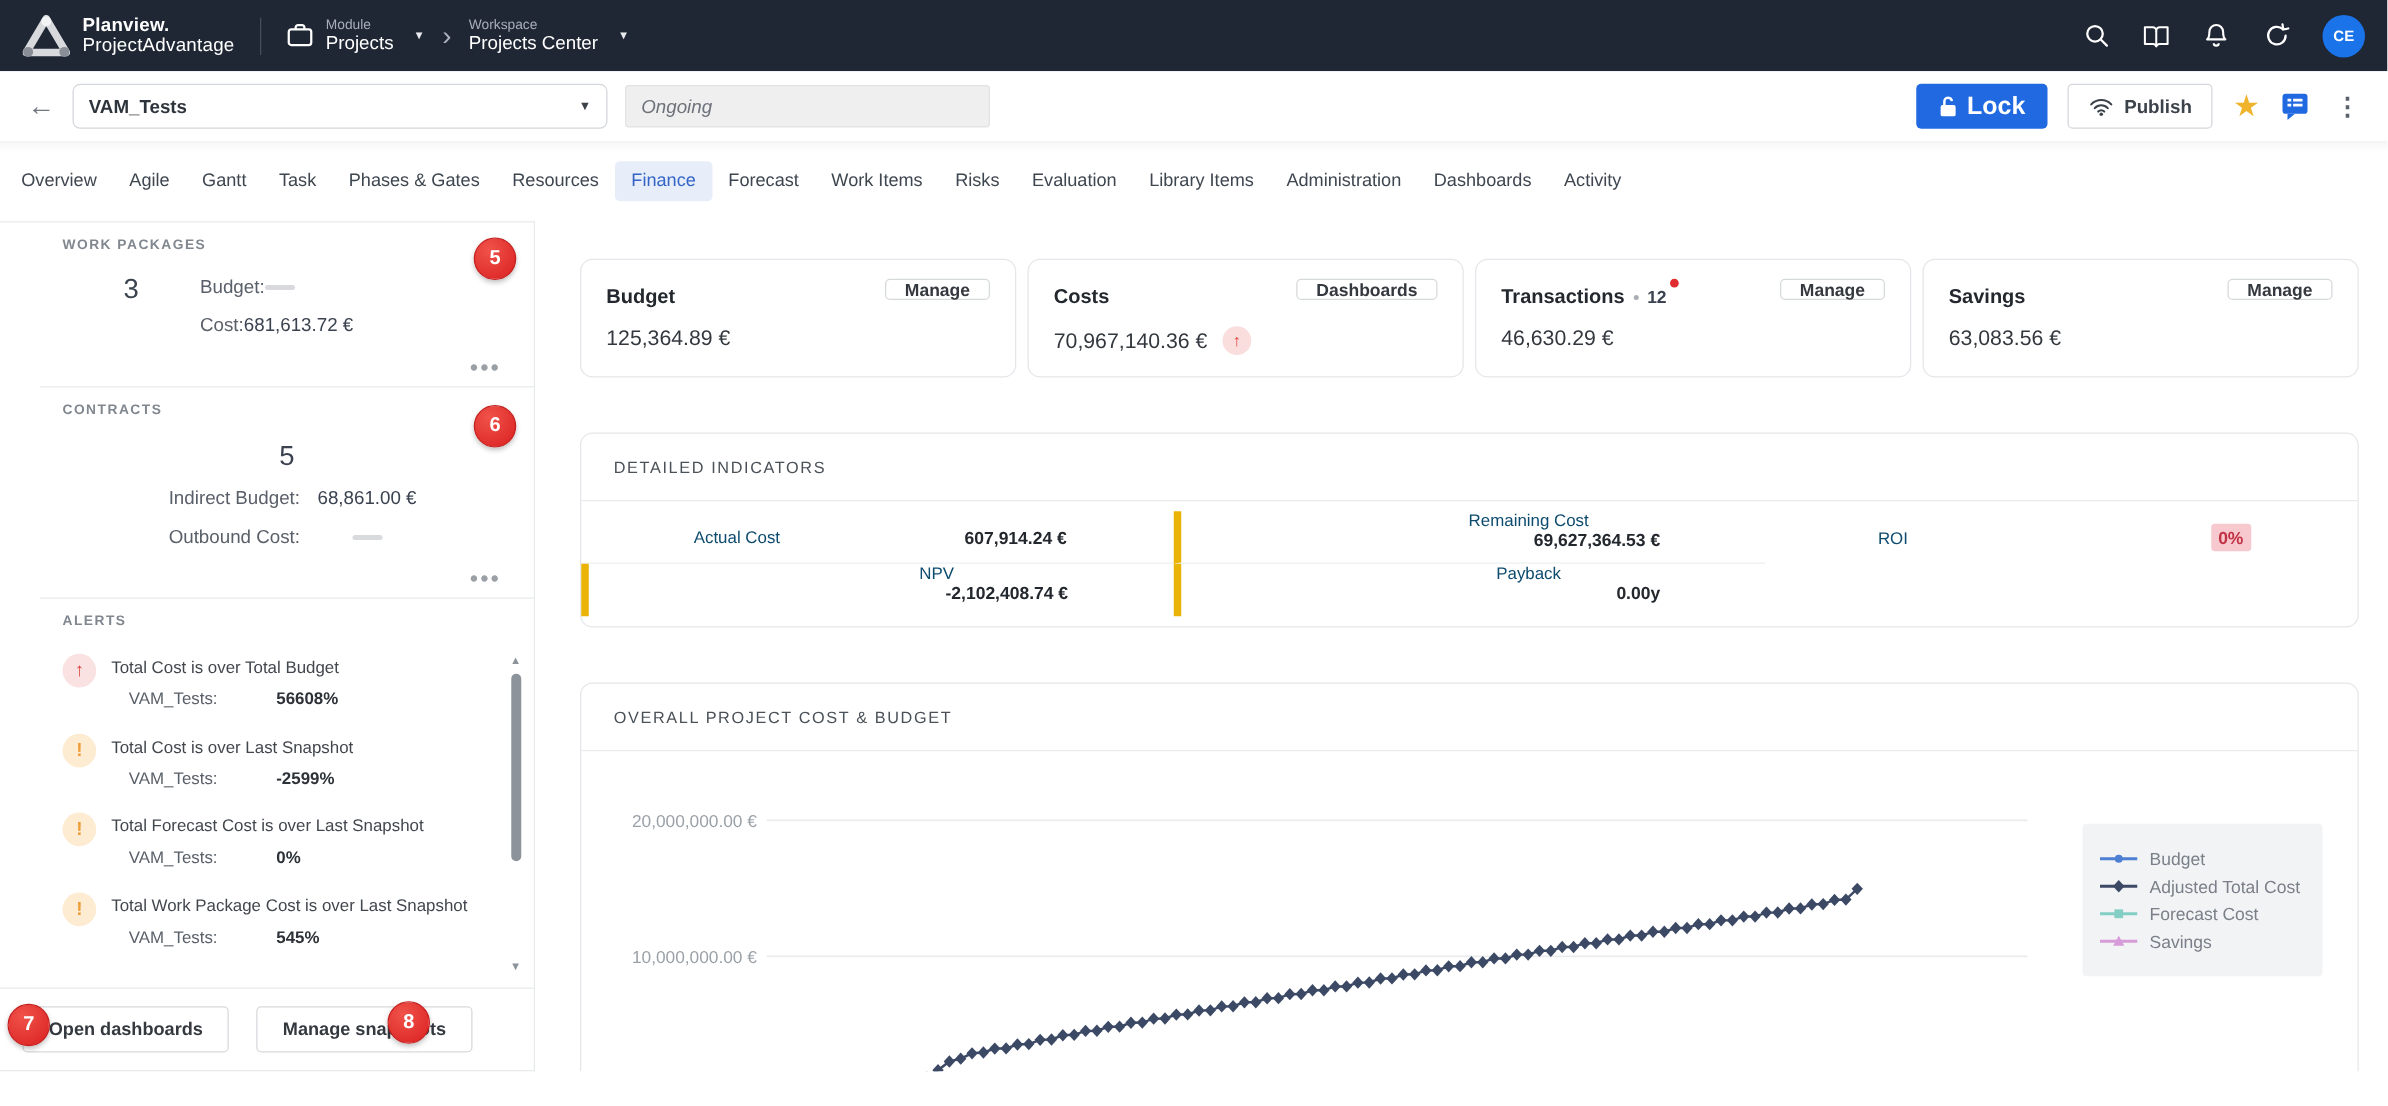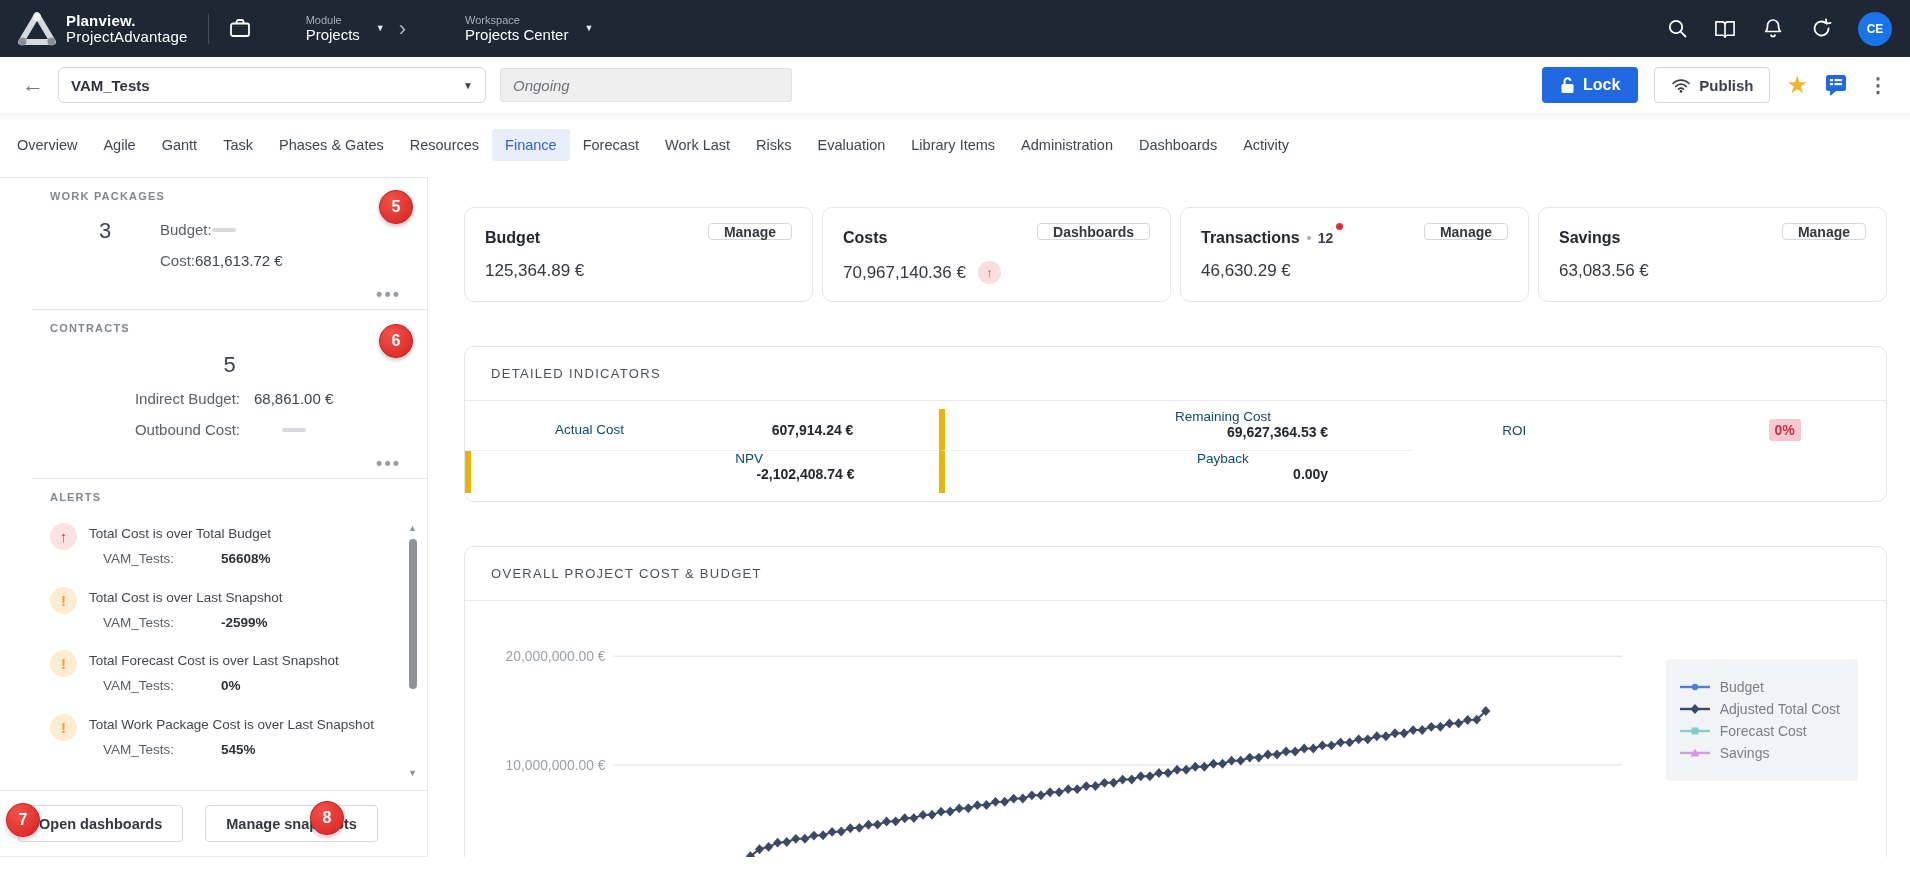--- a/index.html
+++ b/index.html
@@ -5,37 +5,37 @@
   * { margin:0; padding:0; box-sizing:border-box; }
   html,body { width:1910px; height:885px; font-family:"Liberation Sans", sans-serif; background:#fff; overflow:hidden; }
 
   
   .topbar { height:57px; background:#1f2634; display:flex; align-items:center; color:#fff; padding:0 18px; }
   .brand { display:flex; align-items:center; gap:10px; }
   .brand-text { line-height:1.05; font-size:15px; letter-spacing:.2px; }
   .brand-text div:first-child { font-weight:700; }
   .nav-divider { width:1px; height:30px; background:#454d5c; margin:0 20px; }
   .nav-group { display:flex; align-items:center; gap:10px; cursor:pointer; }
-  .nav-2line { line-height:1.15;margin-left:45px; }
+  .nav-2line { line-height:1.15; }
   .nav-2line .sm { font-size:11px; color:#a7aeb9; }
   .nav-2line .lg { font-size:15px; color:#fff; }
   .caret { font-size:9px; color:#e8eaee; margin-left:6px; }
   .nav-chevron { color:#aeb4bd; font-size:22px; margin:0 14px; line-height:1; }
   .topbar-right { margin-left:auto; display:flex; align-items:center; gap:26px; }
   .top-icon { width:22px; height:22px; display:flex; align-items:center; justify-content:center; cursor:pointer; }
   .avatar { width:34px; height:34px; border-radius:50%; background:#1a73e8; color:#fff; font-size:12px; font-weight:700; display:flex; align-items:center; justify-content:center; cursor:pointer; }
 
   
   .header2 { height:56px; display:flex; align-items:center; padding:0 18px; background:#fff; }
   .back-arrow { font-size:22px; color:#707781; margin:0 14px 0 4px; cursor:pointer; }
   .proj-select { width:428px; height:36px; border:1px solid #d3d6da; border-radius:6px; display:flex; align-items:center; padding:0 12px; font-size:15px; font-weight:700; color:#2e343c; cursor:pointer; }
   .proj-select .caret { color:#3c424a; margin-left:auto; font-size:10px; }
   .status-field { width:292px; height:34px; background:#efefef; border:1px solid #e2e2e2; border-radius:3px; margin-left:14px; display:flex; align-items:center; padding:0 12px; font-size:15px; font-style:italic; color:#6c7publicité278; color:#6d737b; }
   .header2-right { margin-left:auto; display:flex; align-items:center; gap:16px; }
-  .btn-lock { background:#2169e0; color:#fff; border:none; border-radius:4px; height:36px; padding:16px 18px; font-size:16px; font-weight:700; display:flex; align-items:center; gap:8px; cursor:pointer; }
+  .btn-lock { background:#2169e0; color:#fff; border:none; border-radius:4px; height:36px; padding:16px 18px; font-size:20px; font-weight:700; display:flex; align-items:center; gap:8px; cursor:pointer; }
   .btn-publish { background:#fff; color:#3c424a; border:1px solid #d3d6da; border-radius:4px; height:36px; padding:0 16px; font-size:15px; font-weight:700; display:flex; align-items:center; gap:8px; cursor:pointer; }
   .star { color:#f0b42c; font-size:24px; cursor:pointer; }
   .kebab { color:#5b626b; font-size:20px; font-weight:700; cursor:pointer; padding:0 4px; }
 
   
   .tabbar { height:64px; display:flex; align-items:center; padding:0 4px; box-shadow: inset 0 10px 10px -10px rgba(30,40,60,.10); }
   .tab { font-size:14.5px; color:#3e4650; padding:8px 13px; border-radius:4px; cursor:pointer; white-space:nowrap; }
   .tab.active { background:#e7eefa; color:#3465c6; }
 
   
@@ -206,21 +206,21 @@
 
 <nav class="tabbar">
   <span class="tab">Overview</span>
   <span class="tab">Agile</span>
   <span class="tab">Gantt</span>
   <span class="tab">Task</span>
   <span class="tab">Phases &amp; Gates</span>
   <span class="tab">Resources</span>
   <span class="tab active">Finance</span>
   <span class="tab">Forecast</span>
-  <span class="tab">Work Last</span>
+  <span class="tab">Work Items</span>
   <span class="tab">Risks</span>
   <span class="tab">Evaluation</span>
   <span class="tab">Library Items</span>
   <span class="tab">Administration</span>
   <span class="tab">Dashboards</span>
   <span class="tab">Activity</span>
 </nav>
 
 <div class="body">
 

